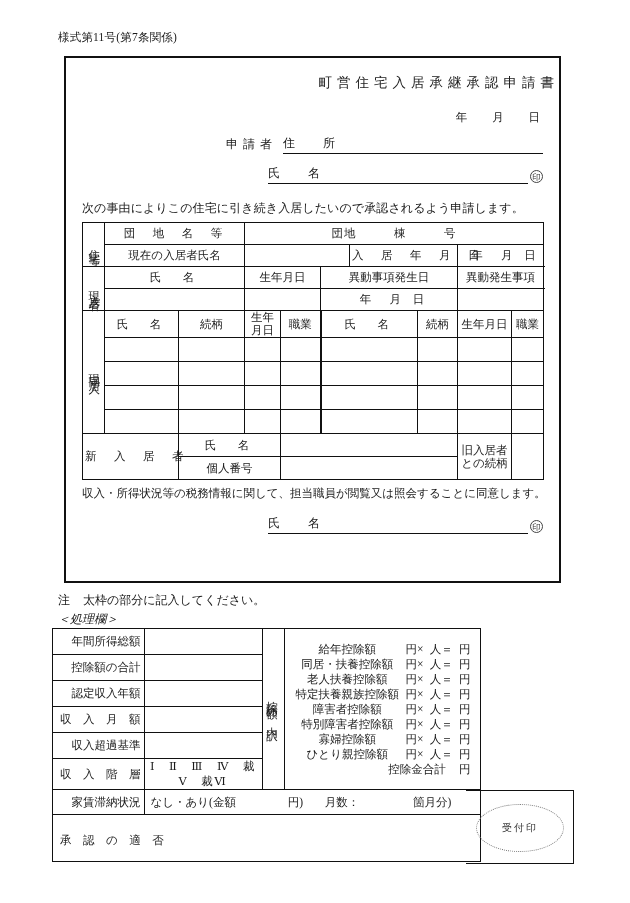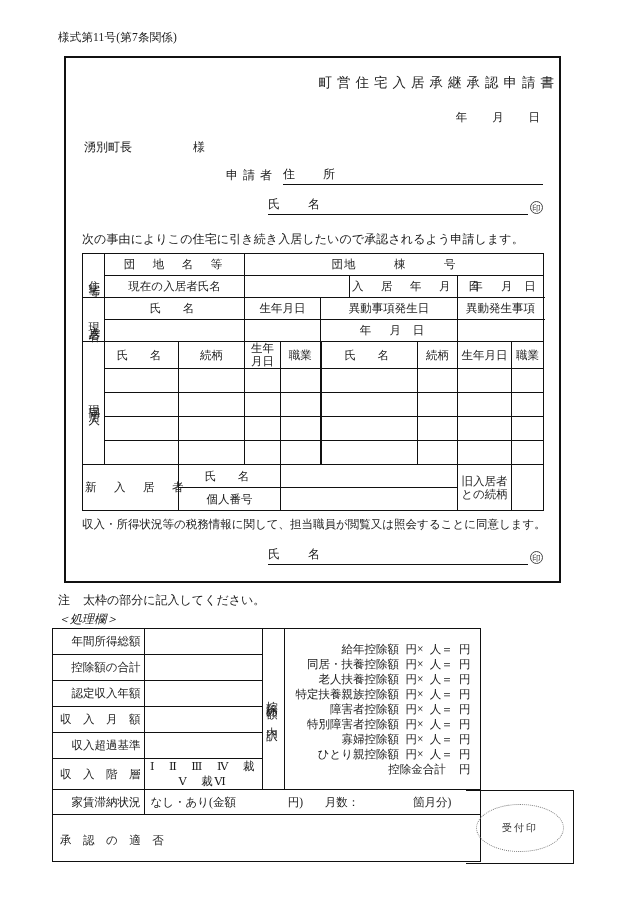--- a/index.html
+++ b/index.html
@@ -207,21 +207,21 @@
     vertical-align: top;
   }
   .ded-list { width: 100%; border-collapse: collapse; }
   .ded-list td {
     border: none !important;
     font-size: 10.5px;
     padding: 0.3px 0;
     white-space: nowrap;
     height: auto;
   }
-  .ded-name { text-align: right; }
+  .ded-name { text-align: center; }
   .ded-yen1 { text-align: right; width: 54px; }
   .ded-ppl  { text-align: right; width: 42px; }
   .ded-yen2 { text-align: right; width: 40px; }
   .ded-total-label { text-align: right; padding-right: 10px !important; }
   .rank-row { text-align: center; letter-spacing: 1.5px; font-size: 11.5px; }
   .arrears { text-align: left; padding-left: 6px !important; white-space: nowrap; }
   .arrears .a-gap1 { display: inline-block; width: 46px; }
   .arrears .a-gap2 { display: inline-block; width: 16px; }
   .arrears .a-gap3 { display: inline-block; width: 48px; }
   .approval-cell { text-align: left; padding-left: 7px !important; vertical-align: top; }
@@ -259,24 +259,20 @@
 <div class="main-box">
 
   <div class="title">町営住宅入居承継承認申請書</div>
 
   <div class="date-line">
     <span class="dl-y">年</span>
     <span class="dl-m">月</span>
     <span>日</span>
   </div>
 
-  <div class="addressee">
-    <span>湧別町長</span>
-    <span class="sama">様</span>
-  </div>
 
   <div class="applicant-block">
     <div class="app-row">
       <span class="app-label">申請者</span>
       <span class="app-field-label">住　所</span>
       <span class="app-rule"></span>
     </div>
     <div class="app-row">
       <span class="app-field-label">氏　名</span>
       <span class="app-rule"></span>

